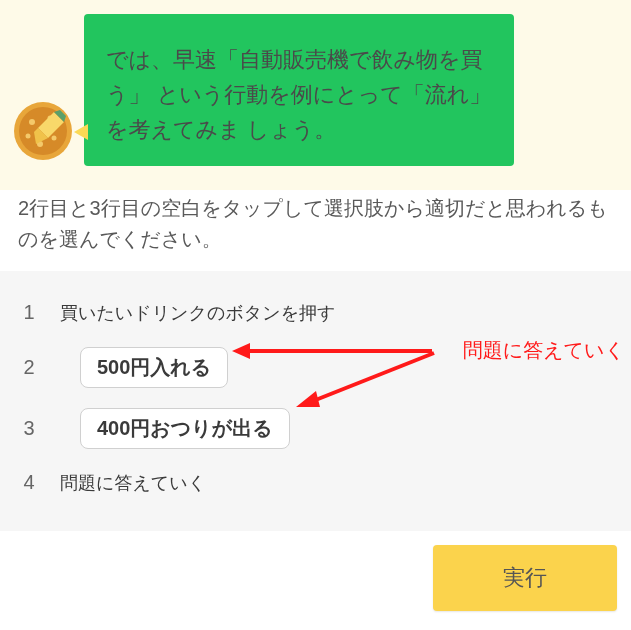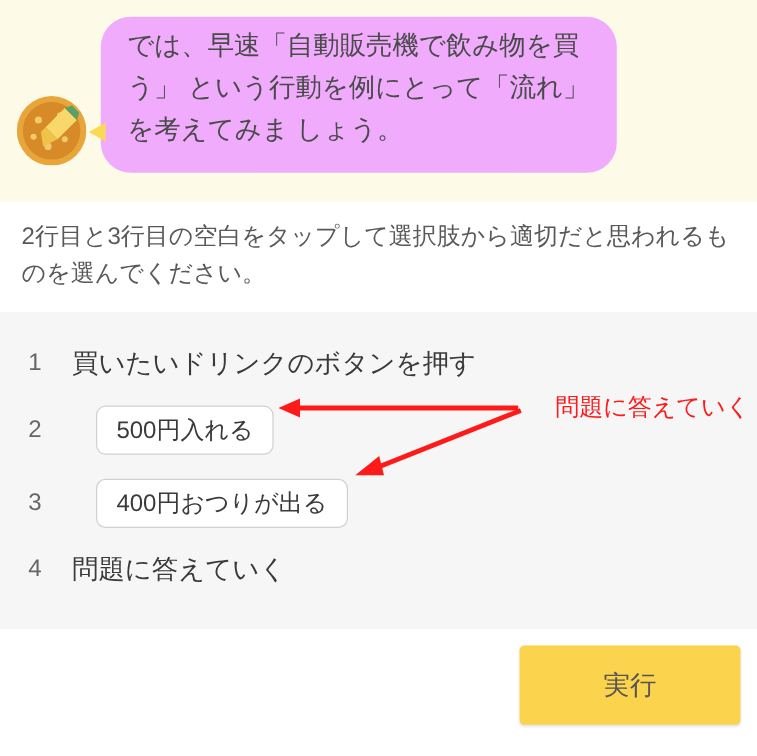--- a/index.html
+++ b/index.html
@@ -19,41 +19,41 @@
       gap: 12px;
     }
     .avatar {
       flex: 0 0 58px;
       width: 58px;
       height: 58px;
       margin-bottom: 6px;
     }
     .avatar svg { display: block; }
     .speech {
-      background: #f0abfc;
-      border-radius: 25px;
-      padding: 6px 22px 18px 22px;
+      background: #22c55e;
+      border-radius: 4px;
+      padding: 28px 22px 18px 22px;
       color: #4a4a4a;
       font-size: 22px;
       line-height: 1.6;
       max-width: 430px;
       position: relative;
     }
     .speech::after {
       content: "";
       position: absolute;
       left: -10px;
       bottom: 26px;
       width: 0; height: 0;
       border-style: solid;
       border-width: 8px 14px 8px 0;
       border-color: transparent #fbd955 transparent transparent;
     }
     .instruction {
-      padding: 14px 18px 16px 18px;
+      padding: 3px 18px 16px 18px;
       font-size: 20px;
       line-height: 1.55;
       color: #595959;
     }
     .task-panel {
       background: #f6f6f6;
       margin: 0;
       padding: 18px 12px 24px 12px;
       position: relative;
     }
@@ -64,32 +64,33 @@
       padding: 10px 6px;
       min-height: 48px;
     }
     .step-num {
       width: 22px;
       text-align: center;
       font-size: 20px;
       color: #666;
     }
     .step-text {
-      font-size: 22px;
+      font-size: 18px;
       color: #3a3a3a;
     }
     .choice-box {
       background: #ffffff;
       border: 1px solid #d0d0d0;
       border-radius: 8px;
       padding: 6px 16px;
       font-size: 20px;
       color: #3a3a3a;
       margin-left: 20px;
       cursor: pointer;
+      font-weight: bold;
     }
     .annotation {
       position: absolute;
       right: 6px;
       top: 66px;
       color: #ff1a1a;
       font-size: 20px;
       font-weight: 500;
       white-space: nowrap;
     }

